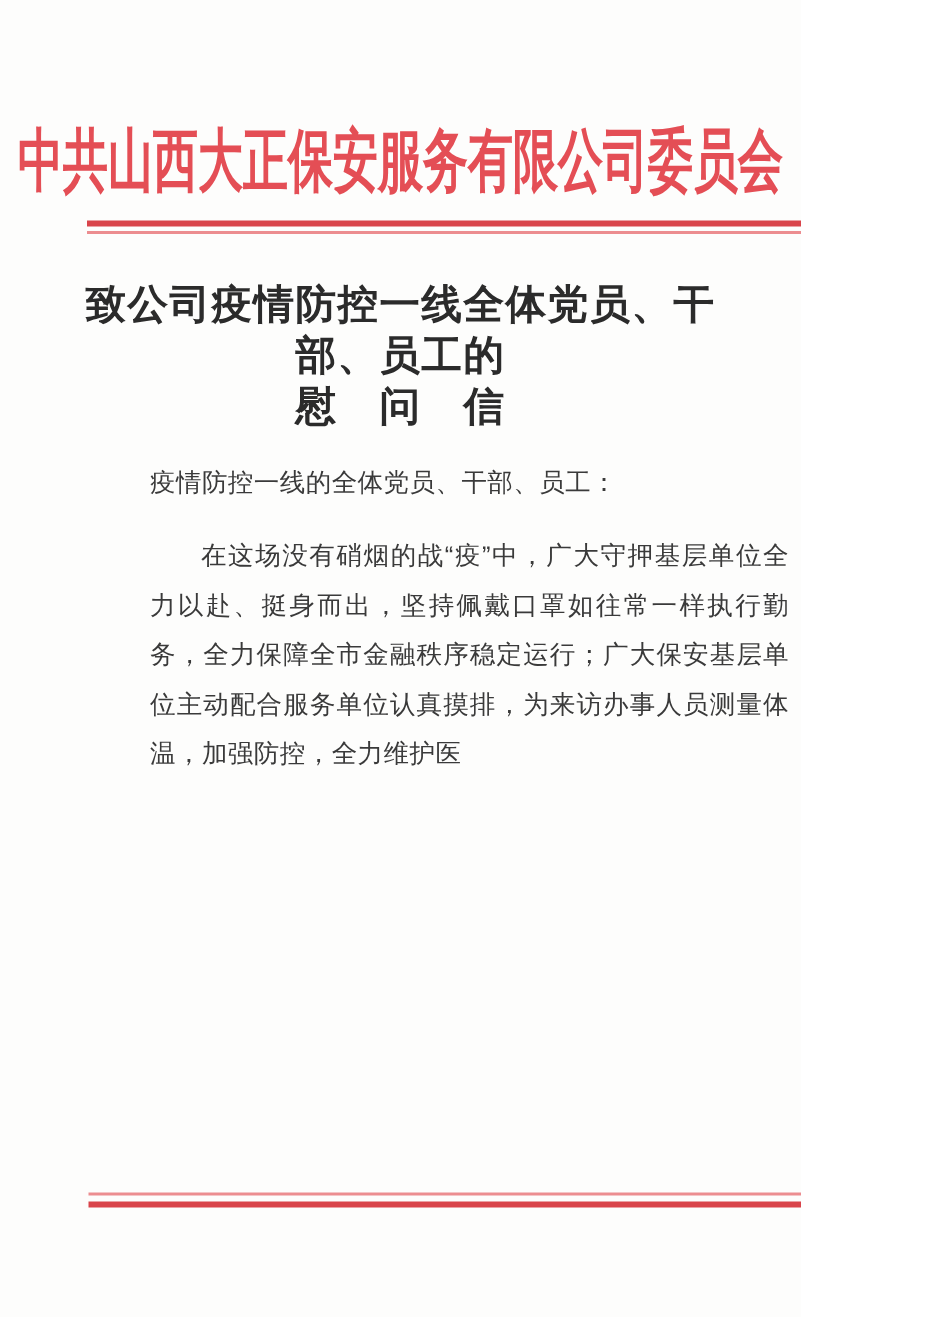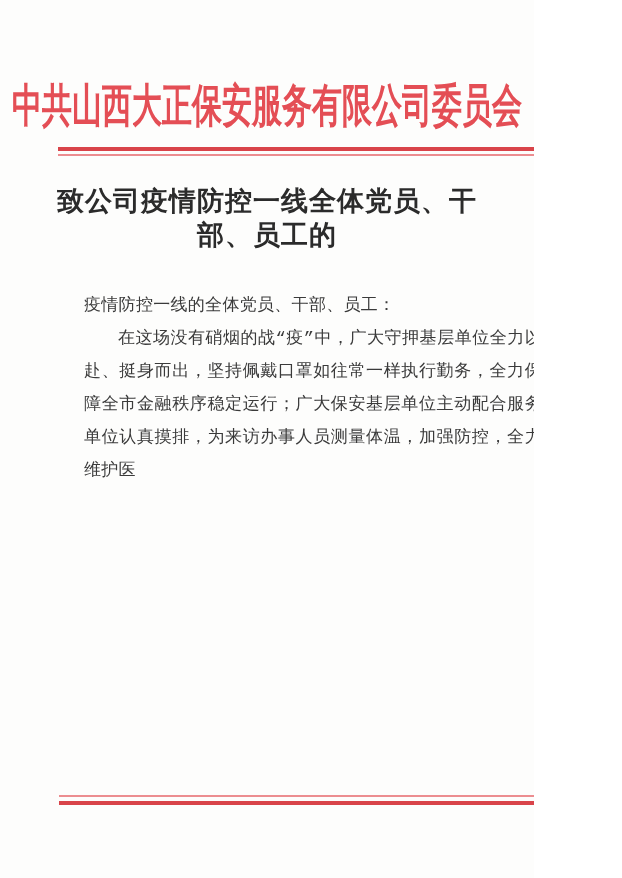--- a/index.html
+++ b/index.html
@@ -6,21 +6,21 @@
     margin: 0;
     padding: 0;
     background: #ffffff;
   }
   .page {
     position: relative;
     width: 534px;
     height: 878px;
     background: #fdfdfc;
     overflow: hidden;
-    font-family: Liberation Mono, monospace;
+    font-family: Liberation Sans, sans-serif;
   }
   
   .scan-edge {
     position: absolute;
     top: 0;
     left: 611px;
     width: 1px;
     height: 878px;
     background: linear-gradient(180deg, #e7ece8 0%, #edf0ec 50%, #e4e9e5 100%);
     opacity: 0.8;
@@ -81,39 +81,40 @@
   .body-text {
     position: absolute;
     top: 289px;
     left: 84px;
     width: 458px;
     color: #3a3a3a;
     font-size: 17px;
     letter-spacing: 0.3px;
   }
   .body-text p {
-    margin: 0;
+    margin: 16px;
     line-height: 33px;
     text-align: justify;
   }
   .body-text p.para {
     text-indent: 34px;
   }
 </style>
 </head>
 <body>
 
 <div class="page">
 
   <h1 class="org-title">中共山西大正保安服务有限公司委员会</h1>
 
   <div class="rule-top"></div>
 
   <h2 class="doc-title">
     <span>致公司疫情防控一线全体党员、干部、员工的</span><br>
+    <span>慰　问　信</span>
   </h2>
 
   <div class="body-text">
     <p class="salutation">疫情防控一线的全体党员、干部、员工：</p>
     <p class="para">在这场没有硝烟的战“疫”中，广大守押基层单位全力以赴、挺身而出，坚持佩戴口罩如往常一样执行勤务，全力保障全市金融秩序稳定运行；广大保安基层单位主动配合服务单位认真摸排，为来访办事人员测量体温，加强防控，全力维护医</p>
   </div>
 
   <div class="rule-bottom"></div>
 
   <div class="scan-edge"></div>

